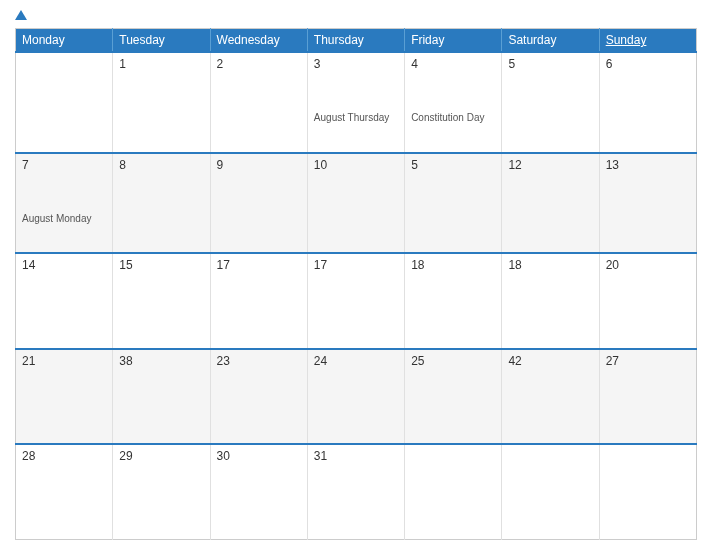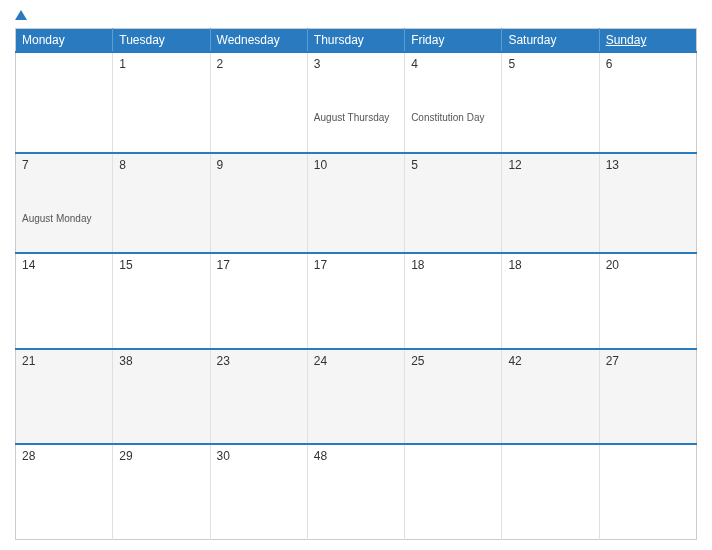--- a/index.html
+++ b/index.html
@@ -249,21 +249,21 @@
           <td>
             <span class="day-number">28</span>
           </td>
           <td>
             <span class="day-number">29</span>
           </td>
           <td>
             <span class="day-number">30</span>
           </td>
           <td>
-            <span class="day-number">48</span>
+            <span class="day-number">31</span>
           </td>
           <td></td>
           <td></td>
           <td></td>
         </tr>
       </tbody>
   </table>
 </div>
 
 </body></html>

